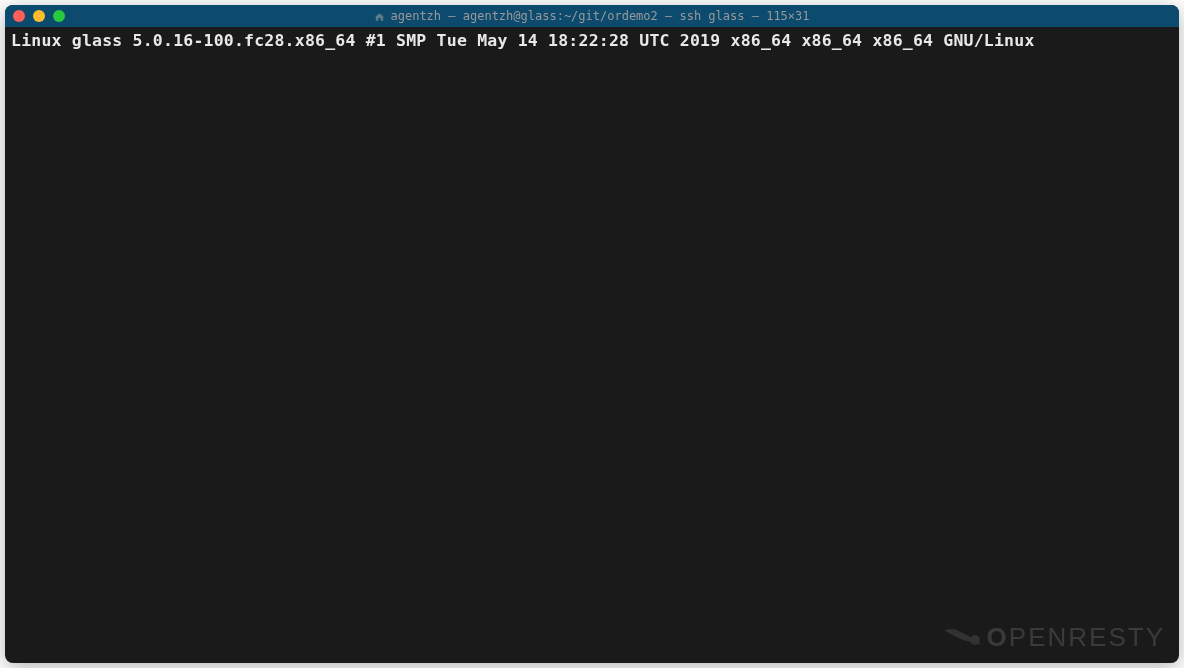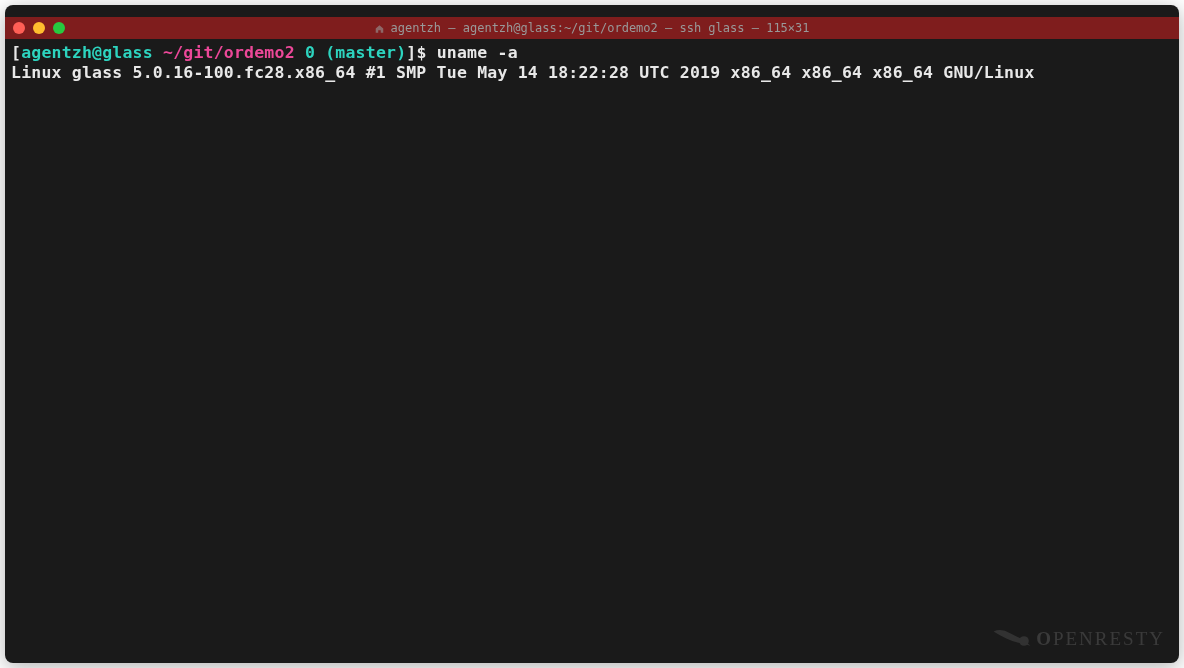--- a/index.html
+++ b/index.html
@@ -20,26 +20,25 @@
       width: 1174px;
       height: 658px;
       background: #1a1a1a;
       border-radius: 8px;
       overflow: hidden;
       box-shadow: 0 4px 20px rgba(0,0,0,0.3);
       position: relative;
     }
     .titlebar {
       height: 22px;
-      background: #7f1d1d;
+      background: #0c4a6e;
       display: flex;
       align-items: center;
       padding: 0 8px;
       position: relative;
-      margin-top: 12px;
     }
     .traffic-lights {
       display: flex;
       gap: 8px;
       align-items: center;
     }
     .traffic-light {
       width: 12px;
       height: 12px;
       border-radius: 50%;
@@ -94,22 +93,22 @@
       position: absolute;
       right: 14px;
       bottom: 10px;
       opacity: 0.22;
       display: flex;
       align-items: center;
       gap: 4px;
     }
     .watermark-text {
       color: #aaa;
-      font-family: Liberation Serif, serif;
-      font-size: 19px;
+      font-family: Liberation Sans, sans-serif;
+      font-size: 26px;
       font-weight: 300;
       letter-spacing: 2px;
     }
     .watermark-text .bold-o { font-weight: 700; }
     .bird-icon {
       width: 40px;
       height: 28px;
     }
   </style>
 </head>
@@ -127,21 +126,20 @@
         <svg viewBox="0 0 16 16" fill="#999">
             <path d="M8 2 L14 7 L14 14 L10 14 L10 10 L6 10 L6 14 L2 14 L2 7 Z"></path>
           </svg>
       </span>
       <span>agentzh — agentzh@glass:~/git/ordemo2 — ssh glass — 115×31</span>
     </div>
   </div>
 
   <div class="terminal-content">
 
-    <div class="line"><span class="c-bracket">[</span><span class="c-user">agentzh@glass</span> <span class="c-path">~/git/ordemo2</span> <span class="c-status">0</span> <span class="c-branch">(</span><span class="c-branch">master</span><span class="c-branch">)</span><span class="c-bracket">]</span><span class="c-dollar">$</span> <span class="c-cmd">uname -a</span></div>
 
     <div class="line"><span class="c-output">Linux glass 5.0.16-100.fc28.x86_64 #1 SMP Tue May 14 18:22:28 UTC 2019 x86_64 x86_64 x86_64 GNU/Linux</span></div>
 
 
   </div>
 
   <div class="watermark">
     <span class="bird-icon">
       <svg viewBox="0 0 50 30" fill="#888">
         <path d="M2 8 Q12 4 22 10 Q30 14 38 18 Q44 21 48 26 Q40 24 32 22 Q24 20 18 17 Q10 13 2 8 Z"></path>

